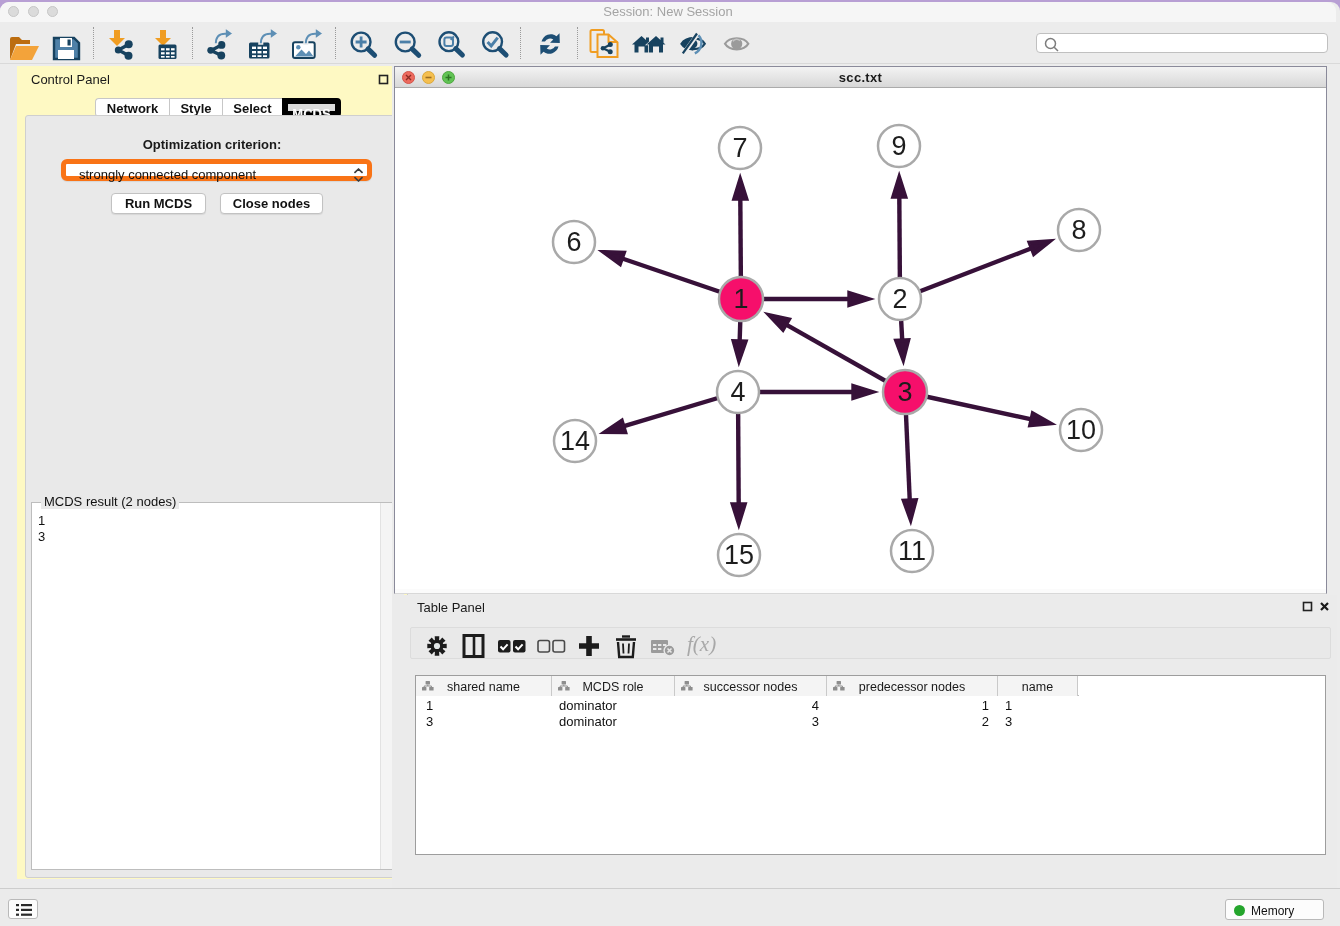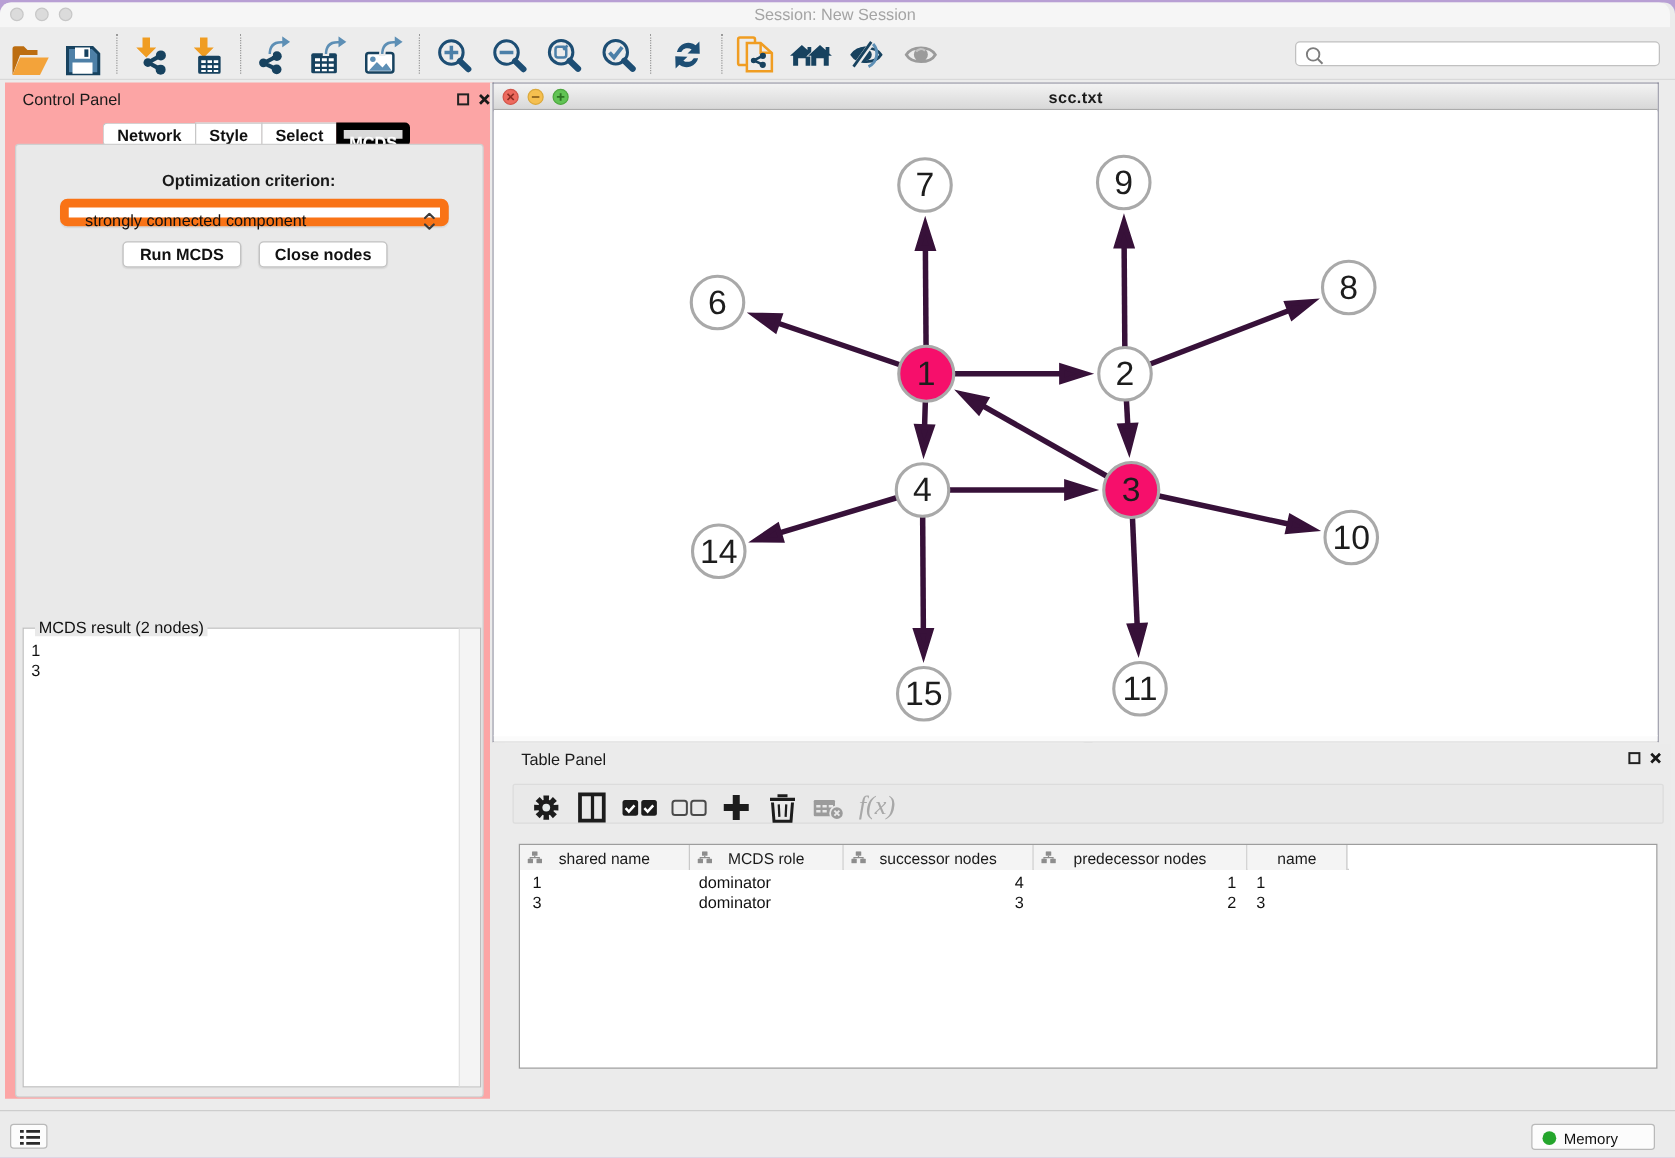--- a/index.html
+++ b/index.html
@@ -9,29 +9,29 @@
 
 #titlebar { position:absolute; left:0; top:2px; width:1336px; height:21px; background:#f6f6f6; border-radius:9px 9px 0 0; border-bottom:1px solid #d6d6d6; }
 .tl { position:absolute; top:4px; width:11px; height:11px; border-radius:50%; background:#dbdbdb; border:1px solid #c7c7c7; }
 #title { position:absolute; top:2px; left:0; width:100%; text-align:center; font-size:13px; color:#a4a4a4; }
 
 #toolbar { position:absolute; left:0; top:22px; width:1340px; height:42px; background:#ececec; border-bottom:1px solid #d9d9d9; }
 .tbi { position:absolute; top:6px; }
 .tsep { position:absolute; top:5px; height:32px; border-left:1px dotted #9a9a9a; }
 #search { position:absolute; left:1036px; top:11px; width:292px; height:20px; background:#fff; border:1px solid #c0c0c0; border-radius:4px; }
 
-#cpanel { position:absolute; left:4px; top:66px; width:391px; height:813px; background:#fca5a5; border-right:1px solid #d0d0d0; }
+#cpanel { position:absolute; left:17px; top:66px; width:391px; height:813px; background:#fef9c3; border-right:1px solid #d0d0d0; }
 #cphead { position:absolute; left:14px; top:6px; font-size:13px; color:#1a1a1a; }
 .wbtn { position:absolute; }
 #tabs { position:absolute; left:78px; top:32px; height:19px; }
 .tab { float:left; height:19px; border:1px solid #c7c7c7; border-right:none; background:#fff; font-size:13px; font-weight:bold; color:#111; padding-top:2px; text-align:center; }
 .tab.sel { background:#dadada; color:#fdfdfd; text-shadow:0 1px 0 #9a9a9a; border:6px solid #000000; border-radius:0 4px 4px 0; }
 #cpbody { position:absolute; left:8px; top:49px; width:375px; height:763px; background:#e9e9e9; border:1px solid #cfcfcf; border-radius:3px; }
 #optlabel { position:absolute; top:71px; width:100%; text-align:center; font-size:13px; font-weight:bold; color:#1a1a1a; }
-#dropdown { position:absolute; left:44px; top:93px; width:311px; height:22px; background:#fff; border:7px solid #f97316; box-shadow:0 1px 1px rgba(0,0,0,0.08); border-radius:6px; font-size:13px; color:#111; padding:3px 0 0 13px; }
+#dropdown { position:absolute; left:44px; top:93px; width:311px; height:22px; background:#fff; border:5px solid #f97316; box-shadow:0 1px 1px rgba(0,0,0,0.08); border-radius:6px; font-size:13px; color:#111; padding:3px 0 0 13px; }
 .btn { position:absolute; top:127px; height:21px; background:#fff; border:1px solid #c2c2c2; border-radius:4px; font-size:13px; font-weight:bold; color:#111; text-align:center; padding-top:2px; box-shadow:0 1px 1px rgba(0,0,0,0.08); }
 #mcdsbox { position:absolute; left:14px; top:436px; width:367px; height:368px; }
 #mcdslegend { position:absolute; left:10px; top:-8px; background:#e9e9e9; padding:0 3px; font-size:13px; color:#111; }
 #mcdstext { position:absolute; left:0; top:0; width:100%; height:100%; background:#fff; border:1px solid #bdbdbd; font-size:13px; color:#111; padding:10px 0 0 6px; line-height:15.5px; }
 #mcdsscroll { position:absolute; right:1px; top:1px; width:17px; height:366px; background:#f4f4f4; border-left:1px solid #e2e2e2; }
 
 #vdiv { position:absolute; left:392px; top:66px; width:12px; height:822px; background:#ebebeb; }
 #vhandle { position:absolute; left:7px; top:407px; width:4px; height:9px; background:#e2e2e2; border:1px solid #b5b5b5; border-radius:1px; }
 
 #netwin { position:absolute; left:394px; top:66px; width:933px; height:528px; border:1px solid #8a8a9a; border-bottom:1px solid #d8d8d8; background:#fff; }

